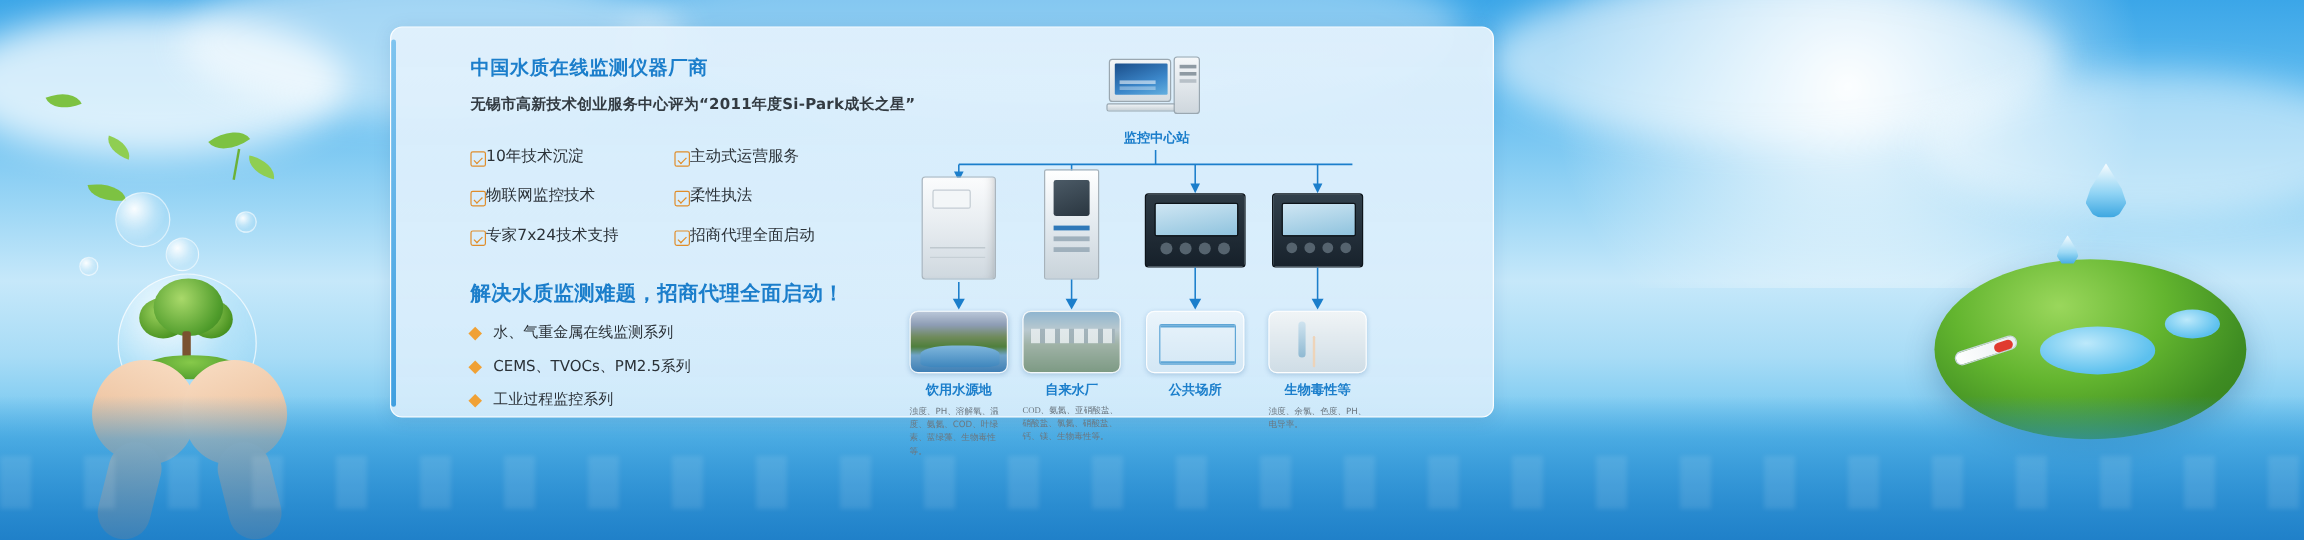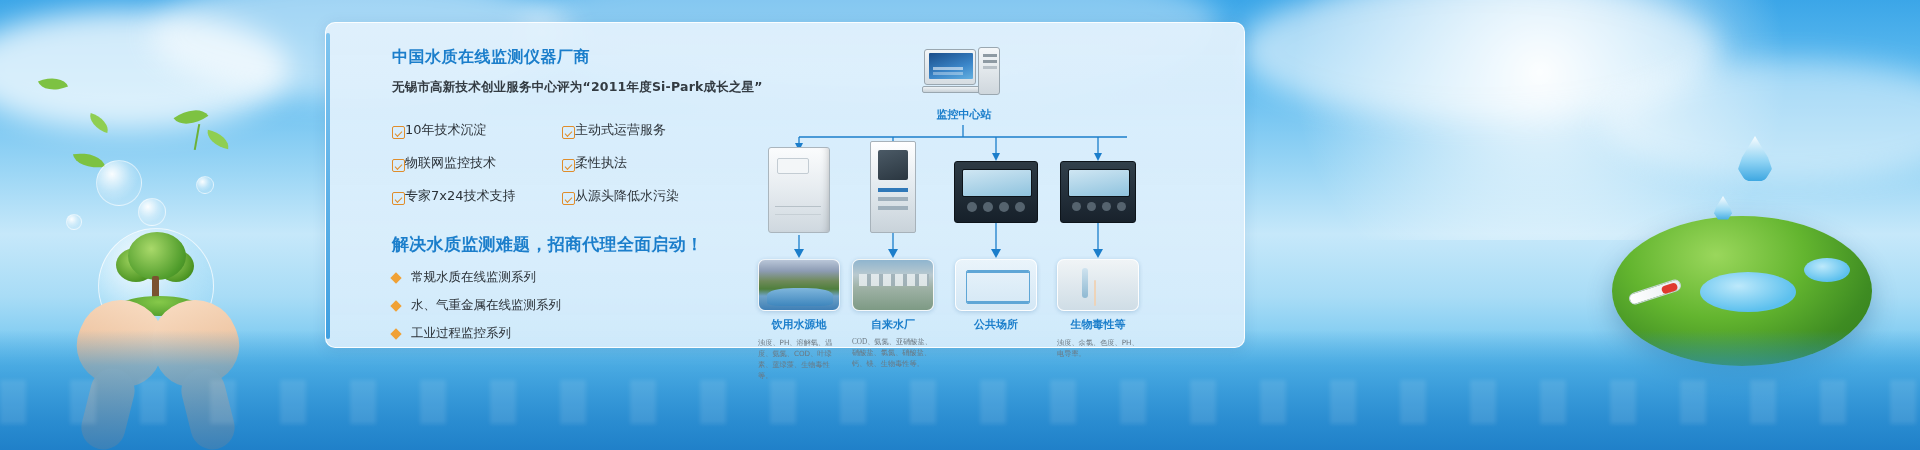--- a/index.html
+++ b/index.html
@@ -378,34 +378,34 @@
       <div class="chk-item">
         <span class="chk-box"></span>
         <span class="chk-label">柔性执法</span>
       </div>
       <div class="chk-item">
         <span class="chk-box"></span>
         <span class="chk-label">专家7x24技术支持</span>
       </div>
       <div class="chk-item">
         <span class="chk-box"></span>
-        <span class="chk-label">从源头降低水污染</span>
+        <span class="chk-label">招商代理全面启动</span>
       </div>
     </div>
 
     <div class="headline2">解决水质监测难题，招商代理全面启动！</div>
 
     <div class="bullets">
       <div class="bl-item">
         <span class="bl-dot"></span>
-        <span class="bl-label">常规水质在线监测系列</span>
+        <span class="bl-label">水、气重金属在线监测系列</span>
       </div>
       <div class="bl-item">
         <span class="bl-dot"></span>
-        <span class="bl-label">水、气重金属在线监测系列</span>
+        <span class="bl-label">CEMS、TVOCs、PM2.5系列</span>
       </div>
       <div class="bl-item">
         <span class="bl-dot"></span>
         <span class="bl-label">工业过程监控系列</span>
       </div>
     </div>
   </div>
 
   <div class="diagram">
 

